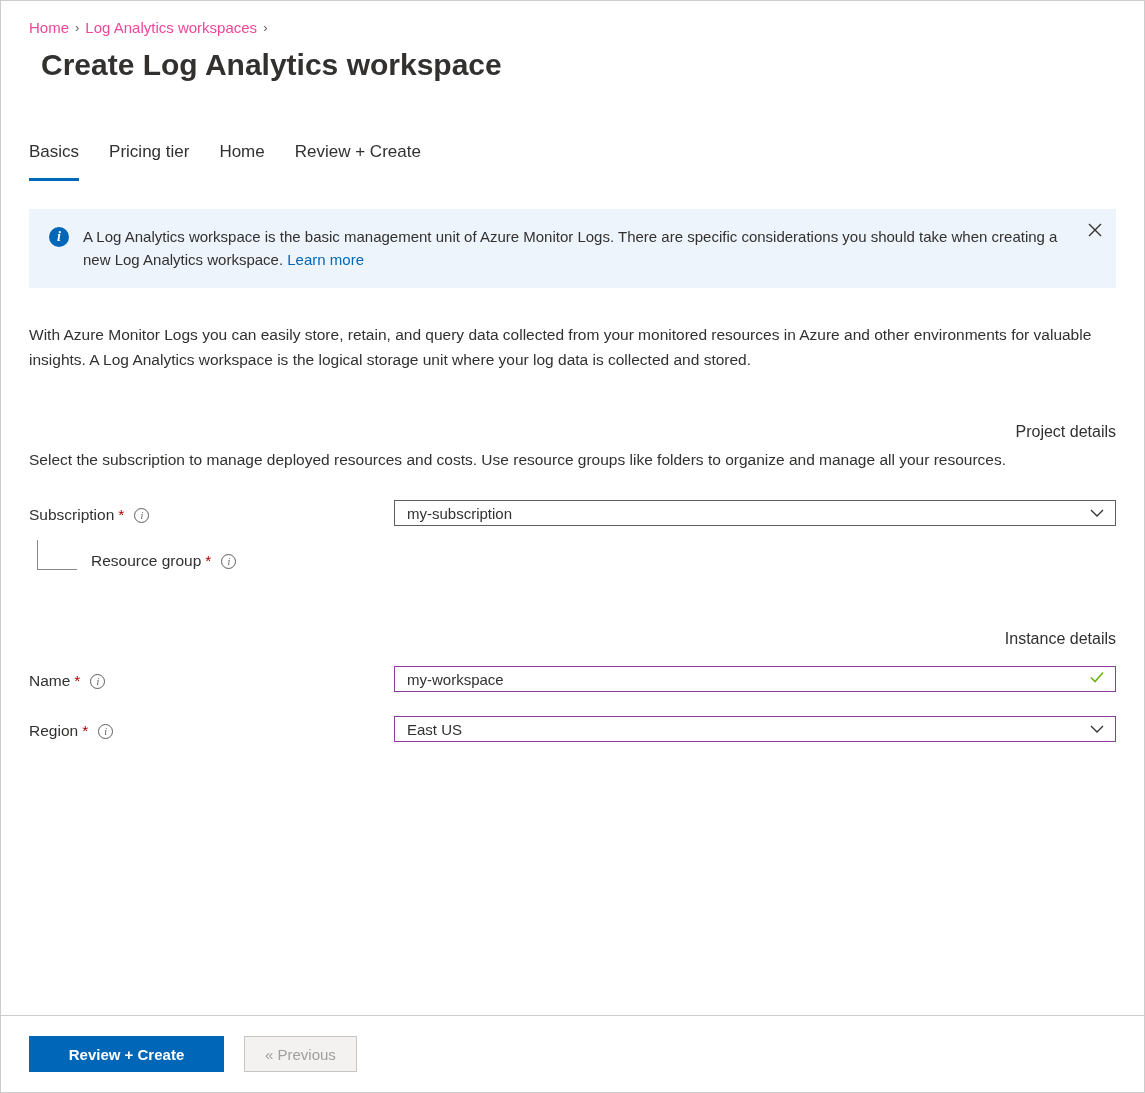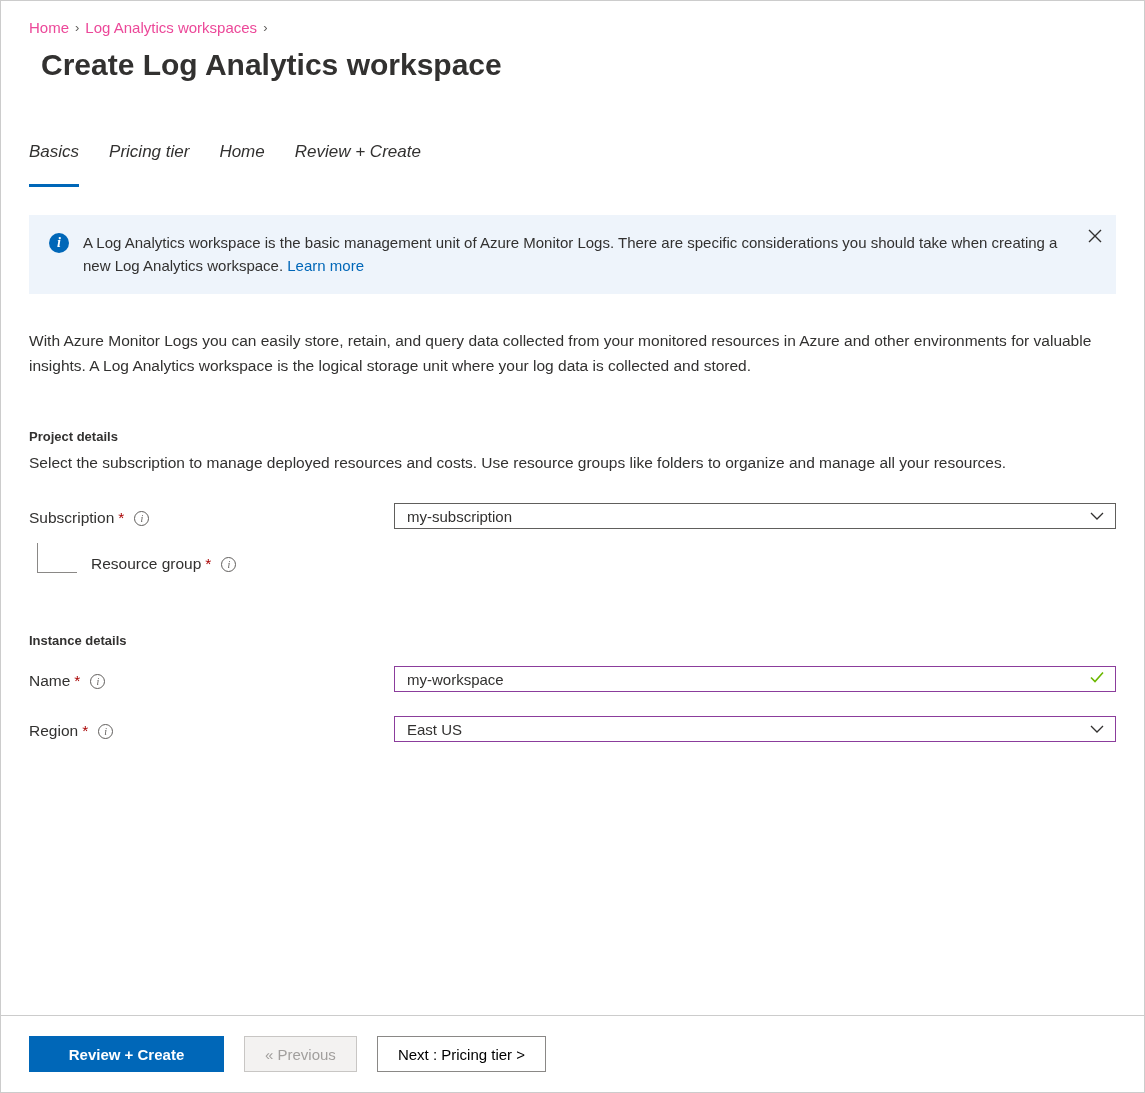--- a/index.html
+++ b/index.html
@@ -49,23 +49,22 @@
 
   
   .tabs {
     display: flex;
     gap: 30px;
     font-size: 17px;
     color: #323130;
     margin-bottom: 28px;
   }
   .tab {
-    padding-bottom: 22px;
-    cursor: pointer;
-    font-style: italic;
+    padding-bottom: 16px;
+    cursor: pointer;
   }
   .tab.active {
     border-bottom: 3px solid #0067b8;
     font-weight: 400;
   }
 
   
   .info-banner {
     background: #eef4fb;
     padding: 16px 48px 16px 20px;
@@ -104,23 +103,24 @@
   
   .descrip {
     font-size: 15.5px;
     line-height: 1.65;
     color: #323130;
     margin-bottom: 50px;
   }
 
   
   .section-title {
-    font-size: 13px;
-    font-weight: 700;
+    font-size: 16px;
+    font-weight: 400;
     margin: 0 0 6px 0;
+    text-align: right;
   }
   .section-sub {
     font-size: 15.5px;
     line-height: 1.65;
     margin: 0 0 28px 0;
   }
 
   
   .form-row {
     display: flex;
@@ -334,15 +334,14 @@
           </span>
         </div>
       </div>
     </div>
 
   </div>
 
   <div class="footer">
     <button class="btn primary">Review + Create</button>
     <button class="btn disabled">« Previous</button>
-    <button class="btn">Next : Pricing tier &gt;</button>
   </div>
 </div>
 
 </body></html>

